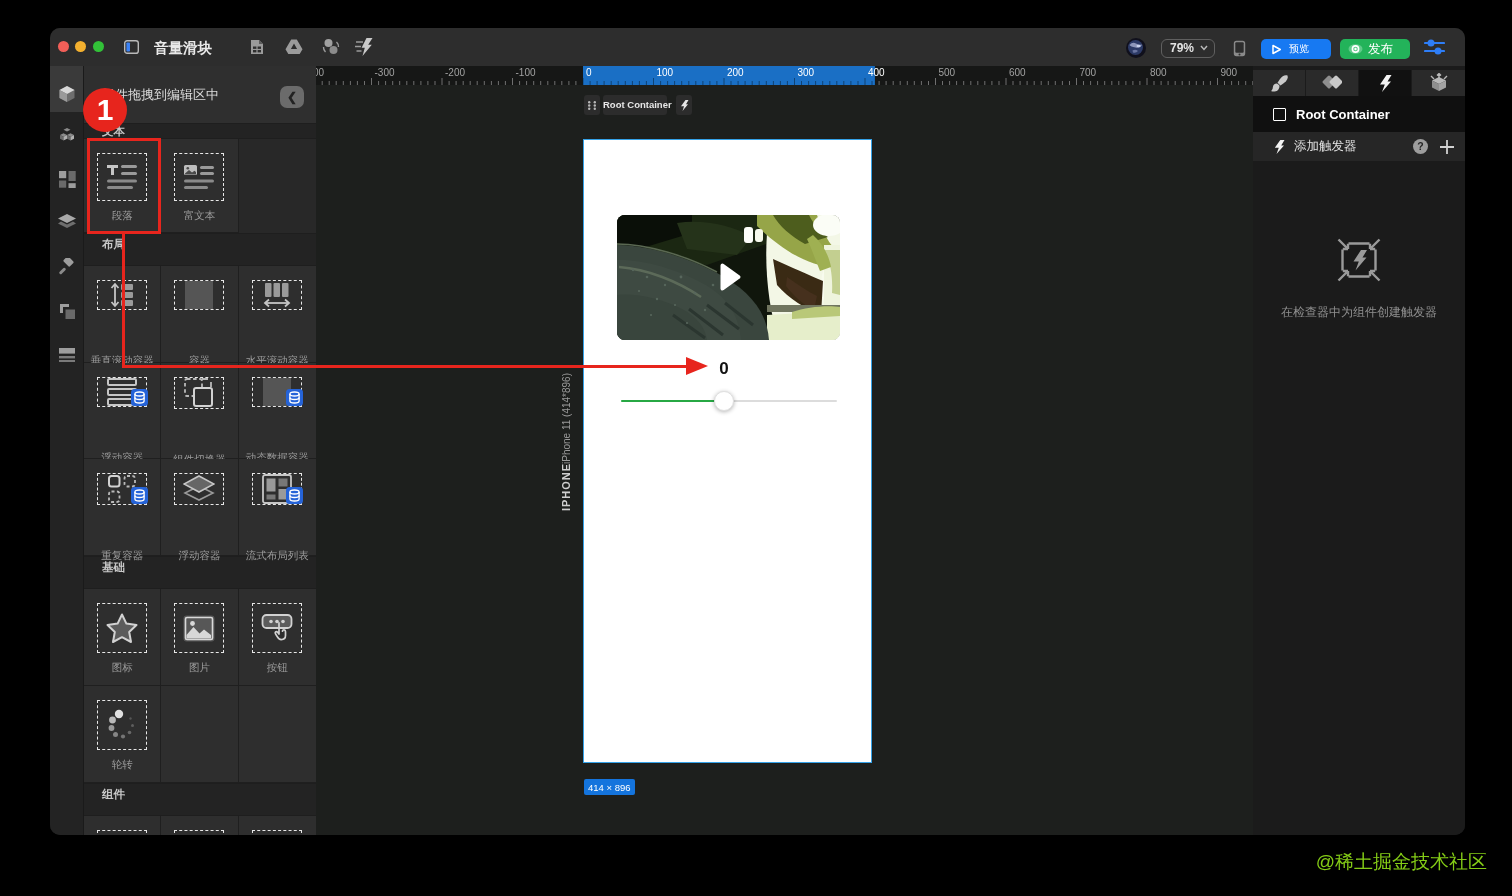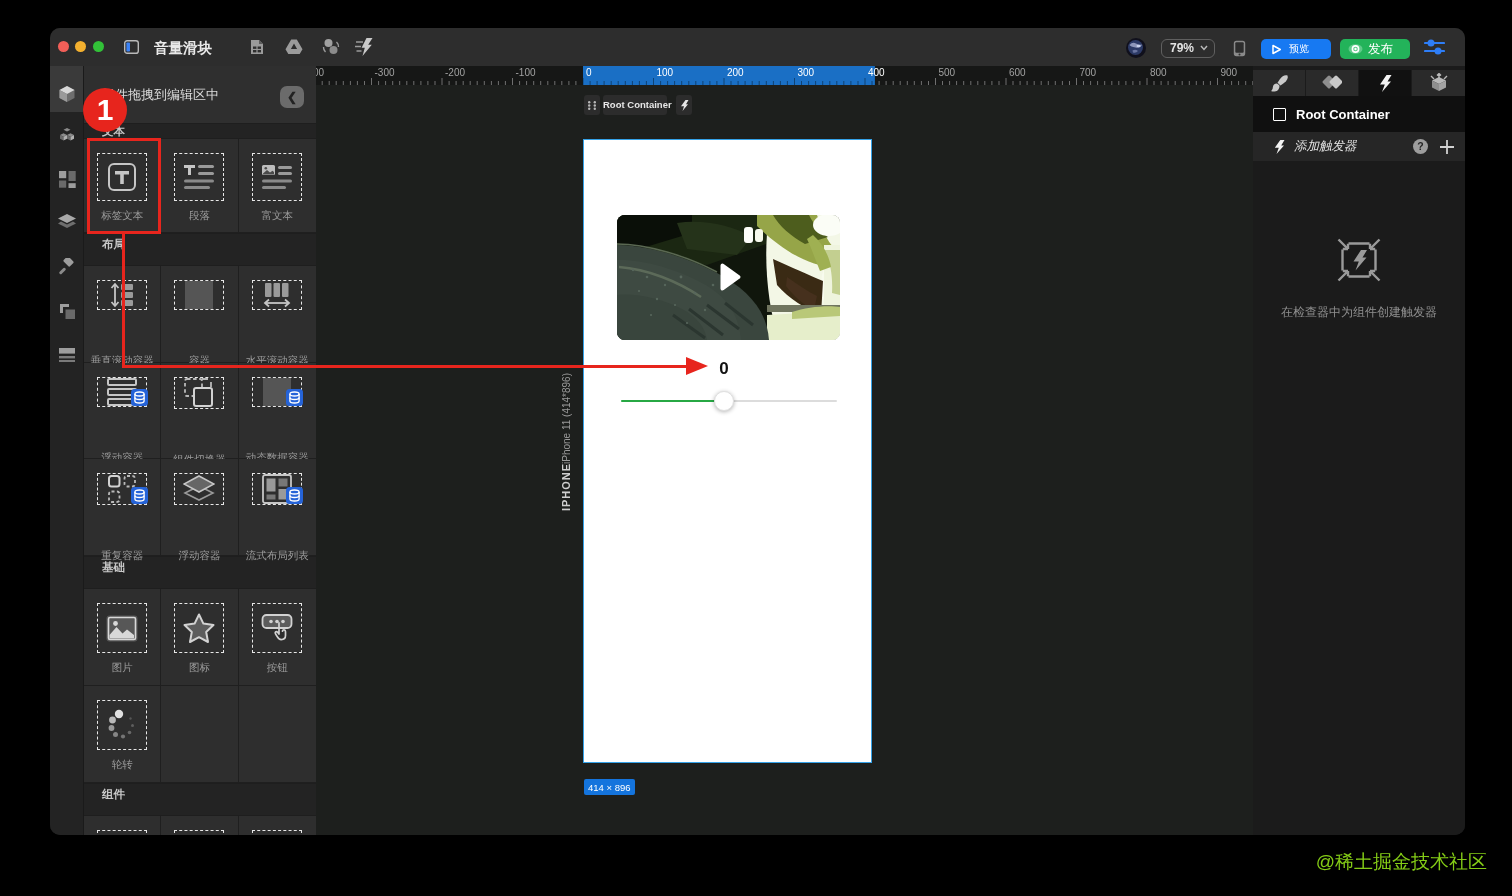--- a/index.html
+++ b/index.html
@@ -198,29 +198,20 @@
   </div>
   <div class="panel" id="panel">
     <div class="phead">
       <div class="t">组件拖拽到编辑区中</div>
       <div class="coll">❮</div>
     </div>
     <div class="sect first">文本</div>
     <div class="grid" id="g-text">
         <div class="gcell">
           <div class="dbox" style="position:relative;">
-            <svg width="30" height="30" viewBox="0 0 30 30">
-              <rect x="2" y="2" width="26" height="26" rx="5" fill="none" stroke="#c6c6c6" stroke-width="2"></rect>
-              <path d="M8 9 h14 v3.6 h-5.2 v9.4 h-3.6 v-9.4 H8 Z" fill="#c6c6c6"></path>
-            </svg>
-          </div>
-          <div class="glab">标签文本</div>
-        </div>
-        <div class="gcell">
-          <div class="dbox" style="position:relative;">
             <svg width="32" height="26" viewBox="0 0 32 26">
               <path d="M1 1 h11 v3 h-4 v7 h-3 V4 H1 Z" fill="#c6c6c6"></path>
               <g fill="#9a9a9a">
                 <rect x="15" y="1" width="16" height="3" rx="1.5"></rect>
                 <rect x="15" y="8" width="16" height="3" rx="1.5"></rect>
               </g>
               <g fill="#8a8a8a">
                 <rect x="1" y="15.5" width="30" height="3" rx="1.5"></rect>
                 <rect x="1" y="22" width="26" height="3" rx="1.5"></rect>
               </g>
@@ -378,36 +369,36 @@
 <path d="M3.9 8.5 a4.6 2 0 0 0 9.2 0" fill="none" stroke="#fff" stroke-width="1.3"></path>
 </svg>
           </div>
           <div class="glab">流式布局列表</div>
         </div>
       </div>
     <div class="sect">基础</div>
     <div class="grid" id="g-basic">
         <div class="gcell">
           <div class="dbox" style="position:relative;">
+            <svg width="32" height="31" viewBox="0 0 32 31">
+              <path d="M16 1.5 L20.4 10.6 L30.5 12 L23.2 19 L25 29 L16 24.2 L7 29 L8.8 19 L1.5 12 L11.6 10.6 Z" fill="#5c5c5c" stroke="#d2d2d2" stroke-width="2" stroke-linejoin="round"></path>
+            </svg>
+          </div>
+          <div class="glab">图标</div>
+        </div>
+        <div class="gcell">
+          <div class="dbox" style="position:relative;">
             <svg width="32" height="27" viewBox="0 0 32 27">
               <rect x="0.5" y="0.5" width="31" height="26" rx="3" fill="#575757"></rect>
               <rect x="2.5" y="2.5" width="27" height="22" rx="1.5" fill="none" stroke="#d8d8d8" stroke-width="1.6"></rect>
               <circle cx="9.5" cy="8.5" r="2.4" fill="#d8d8d8"></circle>
               <path d="M3.5 20 l7 -8 l6 6.5 l4.5 -4 l7 5.5 v3.5 h-24.5 Z" fill="#d8d8d8"></path>
             </svg>
           </div>
           <div class="glab">图片</div>
-        </div>
-        <div class="gcell">
-          <div class="dbox" style="position:relative;">
-            <svg width="32" height="31" viewBox="0 0 32 31">
-              <path d="M16 1.5 L20.4 10.6 L30.5 12 L23.2 19 L25 29 L16 24.2 L7 29 L8.8 19 L1.5 12 L11.6 10.6 Z" fill="#5c5c5c" stroke="#d2d2d2" stroke-width="2" stroke-linejoin="round"></path>
-            </svg>
-          </div>
-          <div class="glab">图标</div>
         </div>
         <div class="gcell">
           <div class="dbox" style="position:relative;">
             <svg width="32" height="32" viewBox="0 0 32 32">
               <rect x="1.5" y="3" width="29" height="13" rx="4" fill="#5c5c5c" stroke="#d2d2d2" stroke-width="1.8"></rect>
               <circle cx="10" cy="9.5" r="1.8" fill="#d2d2d2"></circle>
               <circle cx="16" cy="9.5" r="1.8" fill="#d2d2d2"></circle>
               <circle cx="22" cy="9.5" r="1.8" fill="#d2d2d2"></circle>
               <path d="M18 16 v6 m0 0 c0 0 -1.8 -3.2 -3.4 -2 c-1.2 0.9 0.4 2.6 1 3.6 c1 1.7 2 4 4.6 4 c3 0 4.3 -1.6 4.3 -4 v-3.8 c0 -2.6 -3 -2.4 -3 -0.6 m-3.5 -8.4 v5.6" fill="none" stroke="#d2d2d2" stroke-width="1.7" stroke-linecap="round"></path>
             </svg>
@@ -742,21 +733,21 @@
         </div>
     </div>
     <div class="rootrow">
       <div style="width:13px;height:13px;border:1.7px solid #fff;border-radius:1px;margin-left:20px;"></div>
       <div style="margin-left:10px;font-size:13px;font-weight:bold;color:#fff;">Root Container</div>
     </div>
     <div class="trigrow">
       <svg style="margin-left:21px;" width="11" height="14" viewBox="0 0 11 14">
           <path d="M6.3 0 L10.5 0 L7.2 5.4 L10 5.4 L2.5 14 L4.8 7.8 L0.8 7.8 Z" fill="#f2f2f2"></path>
         </svg>
-      <div style="margin-left:9px;font-size:12.5px;color:#e3e3e3;font-style:italic;">添加触发器</div>
+      <div style="margin-left:9px;font-size:12.5px;color:#e3e3e3;">添加触发器</div>
       <svg style="position:absolute;right:37px;top:7px;" width="15" height="15" viewBox="0 0 15 15">
           <circle cx="7.5" cy="7.5" r="7.5" fill="#9d9d9d"></circle>
           <text x="7.5" y="11" font-size="10.5" font-weight="bold" fill="#262626" text-anchor="middle" font-family="Liberation Sans, sans-serif">?</text>
         </svg>
       <svg style="position:absolute;right:10px;top:6.5px;" width="16" height="16" viewBox="0 0 16 16">
           <path d="M8 1 V15 M1 8 H15" stroke="#d2d2d2" stroke-width="1.8"></path>
         </svg>
     </div>
     <svg style="position:absolute;left:83px;top:171px;" width="46" height="46" viewBox="0 0 46 46">
       <g stroke="#9a9a9a" stroke-width="2.4" fill="none">

